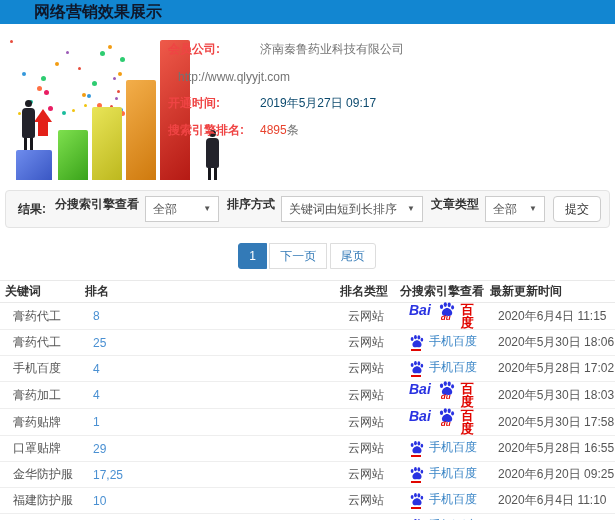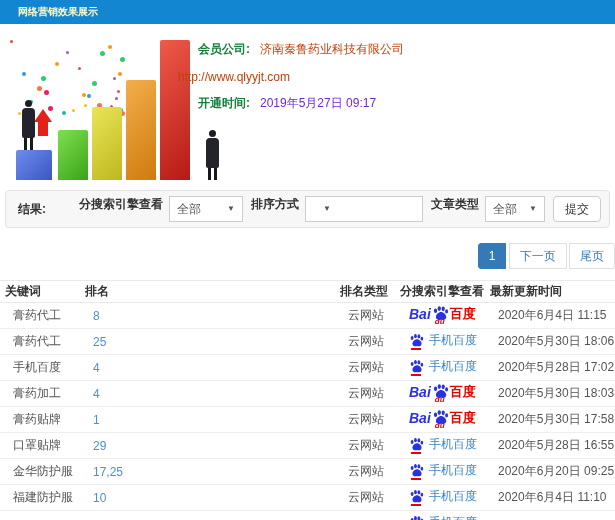--- a/index.html
+++ b/index.html
@@ -1,21 +1,21 @@
 <!DOCTYPE html>
 <html><head>
 <meta charset="utf-8">
 <style>
   * { margin:0; padding:0; box-sizing:border-box; }
   html,body { width:615px; height:520px; overflow:hidden; background:#fff;
     font-family:"Liberation Sans","DejaVu Sans",sans-serif; font-size:12px; color:#555; }
 
   
-  .top-bar { height:24px; background:#1286d1; color:#fef9c3; font-weight:bold;
-    font-size:10px; line-height:24px; padding-left:18px; }
+  .top-bar { height:24px; background:#1286d1; color:#0f172a; font-weight:bold;
+    font-size:16px; line-height:24px; padding-left:34px; }
 
   
   .info-section { position:relative; height:162px; background:#fff; }
   .illus { position:absolute; left:6px; top:14px; width:228px; height:142px; }
   .bar { position:absolute; bottom:0; border-radius:2px 2px 0 0; }
   .bar-blue   { left:10px;  width:36px; height:30px; background:linear-gradient(135deg,#6e8ced,#3a57c4); }
   .bar-green  { left:52px;  width:30px; height:50px; background:linear-gradient(135deg,#7ee04e,#3aa31a); }
   .bar-yellow { left:86px;  width:30px; height:73px; background:linear-gradient(135deg,#e9e558,#bdb81e); }
   .bar-orange { left:120px; width:30px; height:100px; background:linear-gradient(135deg,#f3ae4a,#cf7a0e); }
   .bar-red    { left:154px; width:30px; height:140px; background:linear-gradient(135deg,#ef5a4a,#b51a14); }
@@ -28,64 +28,64 @@
   .person .body { display:block; width:13px; height:30px; background:#23232b; margin:1px auto 0;
     border-radius:4px 4px 2px 2px; }
   .person .legs { display:block; width:9px; height:12px; margin:0 auto;
     border-left:3px solid #17171c; border-right:3px solid #17171c; }
   .person-1 { left:12px; bottom:30px; }
   .person-2 { left:196px; bottom:0; }
   .confetti { position:absolute; border-radius:50%; }
 
   .info-list { position:absolute; left:168px; top:12px; width:440px; }
   .info-row { display:flex; height:27px; align-items:center; }
-  .info-label { width:82px; text-align:right; font-weight:bold; color:#15803d; }
+  .info-label { width:82px; text-align:left; font-weight:bold; color:#ef4444; }
   .info-value { margin-left:10px; }
-  .v-link { color:#c2410c;text-align:center; }
-  .v-text { color:#6d28d9;text-align:right; }
+  .v-link { color:#737373;text-align:center; }
+  .v-text { color:#0c4a6e;text-align:right; }
   .v-red { color:#e8432e; }
 
   
   .result-bar { margin:4px 5px 0 5px; height:38px; background:#f7f7f7;
     border:1px solid #e3e3e3; border-radius:4px; display:flex; align-items:center; }
   .result-label { font-weight:bold; color:#333; padding-left:12px; }
   .controls { margin-left:auto; display:flex; align-items:flex-start; padding-right:8px; }
   .ctl-label { font-weight:bold; color:#333; margin:0 6px 0 8px; white-space:nowrap; }
   .select-box { background:#fff; border:1px solid #ccc; border-radius:0; height:26px;
     line-height:24px; padding:0 7px; color:#555; display:flex; align-items:center;
     white-space:nowrap; cursor:pointer; }
   .select-box .caret { font-size:8px; color:#555; margin-left:10px; }
   .sel-engine { width:74px; justify-content:space-between; }
   .sel-sort { min-width:118px; justify-content:space-between; }
   .sel-article { width:60px; justify-content:space-between; }
   .submit-btn { margin-left:8px; background:#fff; border:1px solid #ccc; border-radius:4px;
     height:26px; padding:0 11px; color:#333; font-size:12px; cursor:pointer; }
 
   
-  .pagination { margin-top:15px; text-align:right; }
+  .pagination { margin-top:15px; text-align:center; }
   .page-item { display:inline-block; min-width:14px; border:1px solid #ddd; background:#fff;
     color:#337ab7; height:26px; line-height:24px; padding:0 10px; margin-left:-1px;
     vertical-align:middle; cursor:pointer; }
   .page-item.active { background:#337ab7; border-color:#337ab7; color:#fff; }
   .page-item:first-child { border-radius:3px 0 0 3px; }
   .page-item:last-child { border-radius:0 3px 3px 0; }
 
   
   table { width:615px; border-collapse:collapse; margin-top:11px; table-layout:fixed; }
   col.c1{width:80px;} col.c2{width:255px;} col.c3{width:60px;} col.c4{width:90px;} col.c5{width:130px;}
   th { text-align:left; font-size:12px; color:#333; font-weight:bold; height:22px;
     padding-left:5px; border-top:1px solid #e9e9e9; border-bottom:1px solid #e9e9e9; }
   td { height:26px; padding-left:13px; border-bottom:1px solid #eee; color:#555; }
   td.rank a { color:#4a90d2; text-decoration:none; cursor:pointer; }
   td.engine { padding-left:14px; }
 
   
   .logo-baidu { display:inline-flex; line-height:1; }
   .logo-baidu .bai { color:#2932e1; font-weight:bold; font-size:14px; font-style:italic; }
-  .paw-wrap { position:relative; width:17px; height:17px; margin:0 1px; }
+  .paw-wrap { position:relative; width:17px; height:17px; margin:0 7px; }
   .paw-wrap svg { position:absolute; top:-2px; left:0; }
   .logo-baidu .du { position:absolute; left:3px; bottom:-2px; color:#e10601; font-weight:bold;
     font-size:8px; font-style:italic; }
   .logo-baidu .bd-cn { color:#e10601; font-weight:bold; font-size:13px; }
   .logo-mobile { display:inline-flex; align-items:center; line-height:1; }
   .paw-sm { position:relative; width:15px; height:15px; margin-right:5px; }
   .paw-sm svg { position:absolute; top:0; left:0; }
   .paw-sm .red-bar { position:absolute; left:2px; bottom:-2px; width:10px; height:2px; background:#e10601; }
   .logo-mobile .mb-text { color:#3a85c6; font-size:12px; }
 </style>
@@ -154,33 +154,40 @@
       <span class="info-label">会员公司:</span>
       <a class="info-value v-link">济南秦鲁药业科技有限公司</a>
     </div>
     <div class="info-row">
       <a class="info-value v-link">http://www.qlyyjt.com</a>
     </div>
     <div class="info-row">
       <span class="info-label">开通时间:</span>
       <span class="info-value v-text">2019年5月27日 09:17</span>
     </div>
+    <div class="info-row">
+      <span class="info-label">搜索引擎排名:</span>
+      <span class="info-value">
+        <span class="v-red">4895</span><span class="v-link">条</span>
+      </span>
+    </div>
   </div>
 </div>
 
 <div class="result-bar">
   <span class="result-label">结果:</span>
   <div class="controls">
     <span class="ctl-label">分搜索引擎查看</span>
     <div class="select-box sel-engine">
       <span>全部</span>
       <span class="caret">▼</span>
     </div>
     <span class="ctl-label">排序方式</span>
     <div class="select-box sel-sort">
+      <span>关键词由短到长排序</span>
       <span class="caret">▼</span>
     </div>
     <span class="ctl-label">文章类型</span>
     <div class="select-box sel-article">
       <span>全部</span>
       <span class="caret">▼</span>
     </div>
     <button class="submit-btn">提交</button>
   </div>
 </div>

